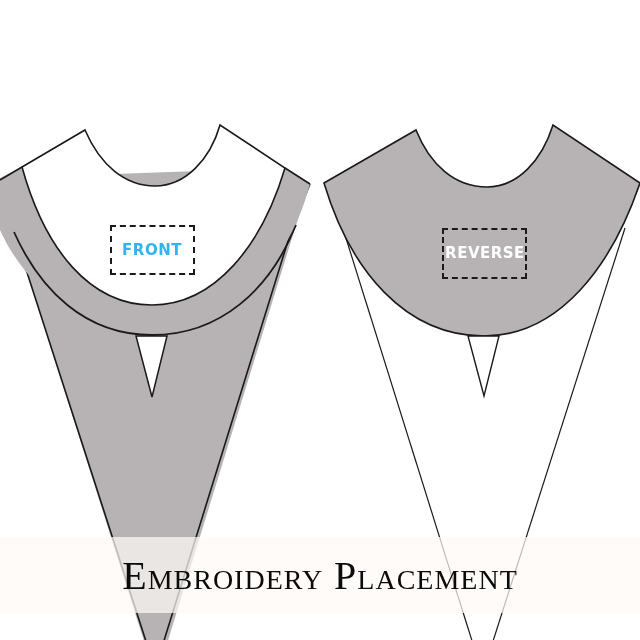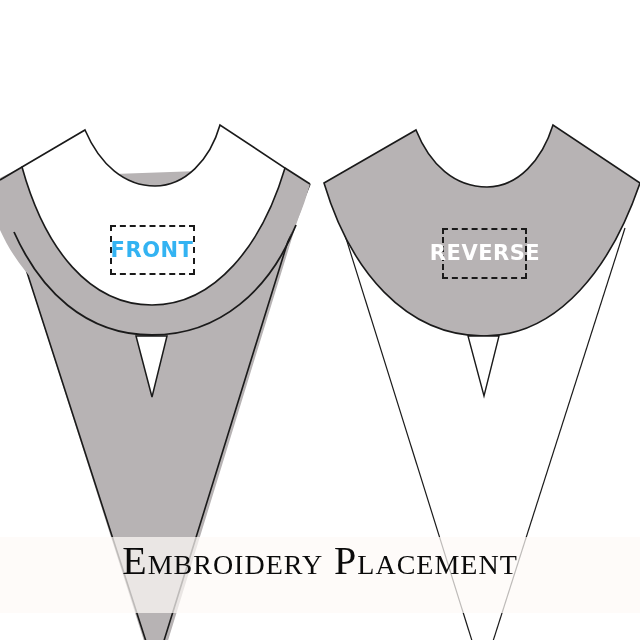--- a/index.html
+++ b/index.html
@@ -13,34 +13,34 @@
     svg.diagram { position: absolute; left: 0; top: 0; }
     .label-box {
       position: absolute;
       border: 2px dashed #1a1a1a;
       box-sizing: border-box;
     }
     .piece-label {
       position: absolute;
       font-family: "DejaVu Sans", sans-serif;
       font-weight: bold;
-      font-size: 21px;
+      font-size: 15px;
       letter-spacing: 0.5px;
       white-space: nowrap;
       transform: translate(-50%, -50%);
     }
     .banner {
       position: absolute;
       left: 0;
       top: 537px;
       width: 640px;
       height: 76px;
       background: rgba(253, 250, 246, 0.72);
       display: flex;
-      align-items: flex-start;
+      align-items: center;
       justify-content: center;
     }
     .banner-title {
       font-family: "Liberation Serif", "DejaVu Serif", serif;
       font-variant: small-caps;
       font-size: 40px;
       color: #0b0b0b;
       letter-spacing: 1px;
       white-space: nowrap;
     }

